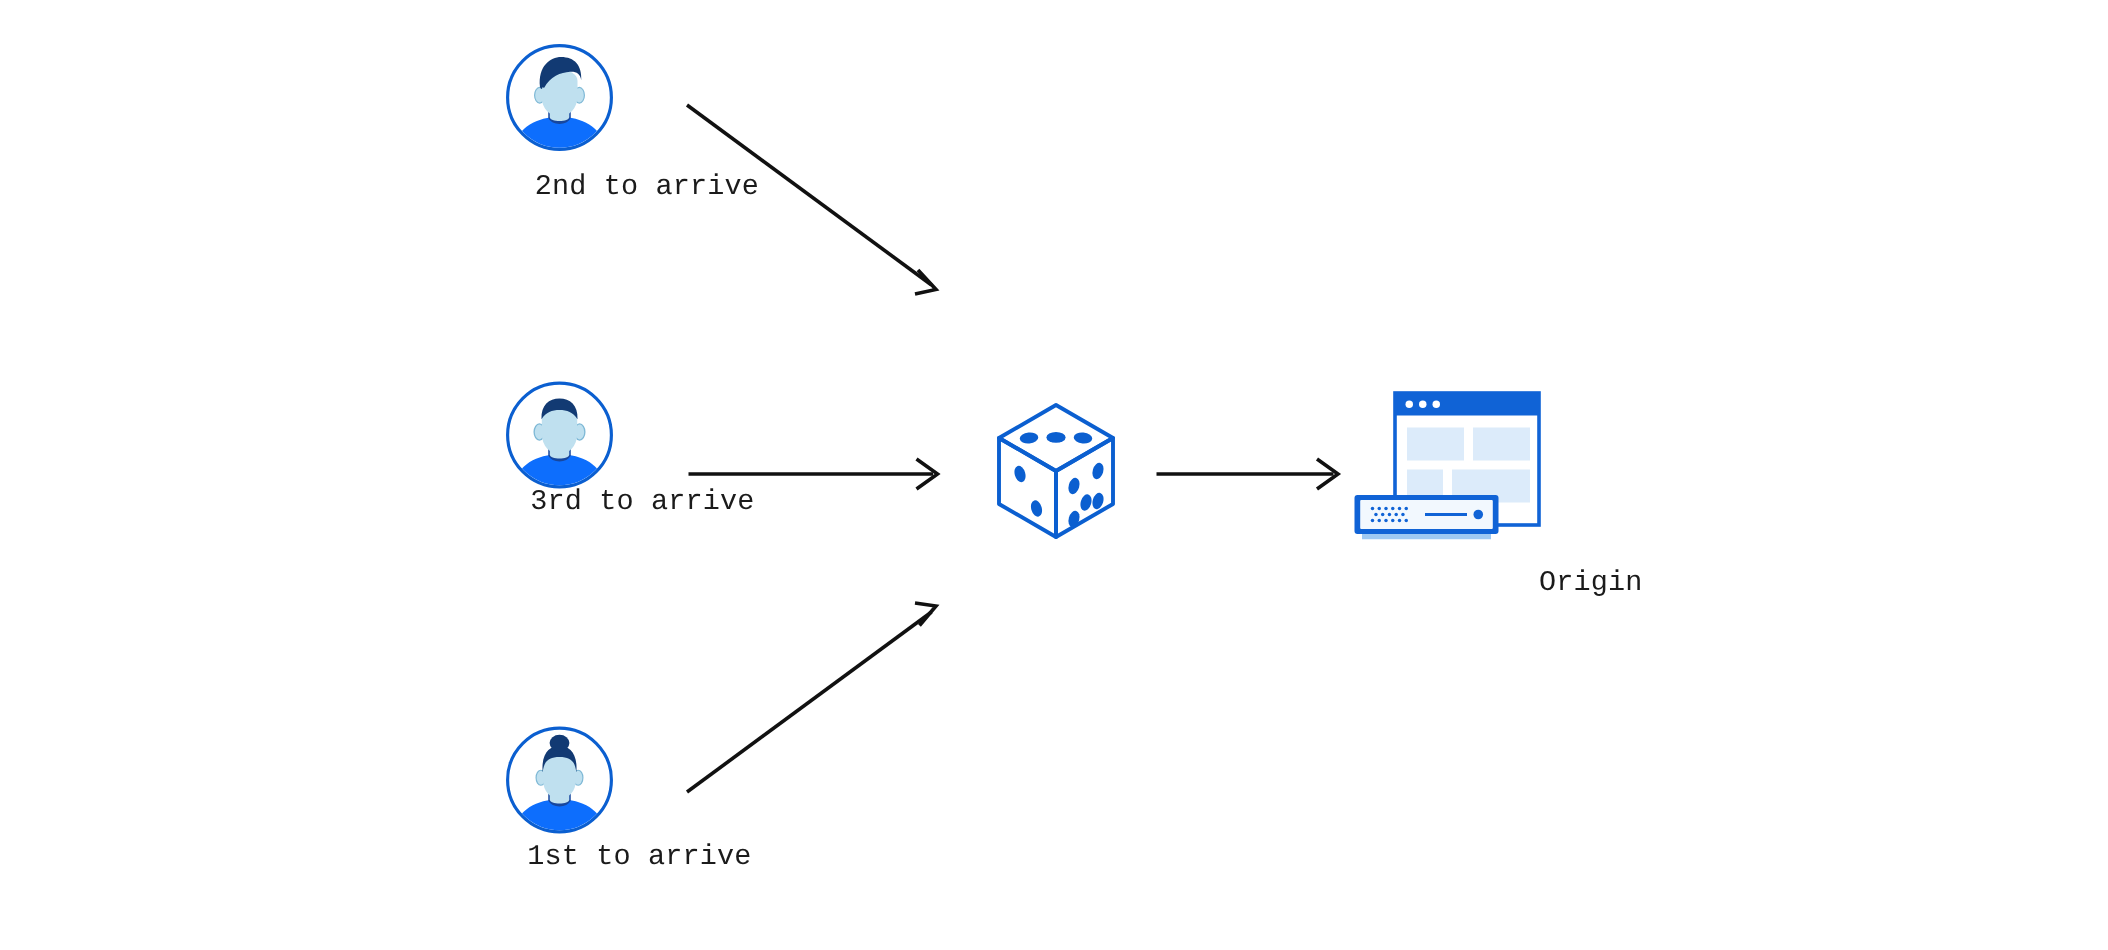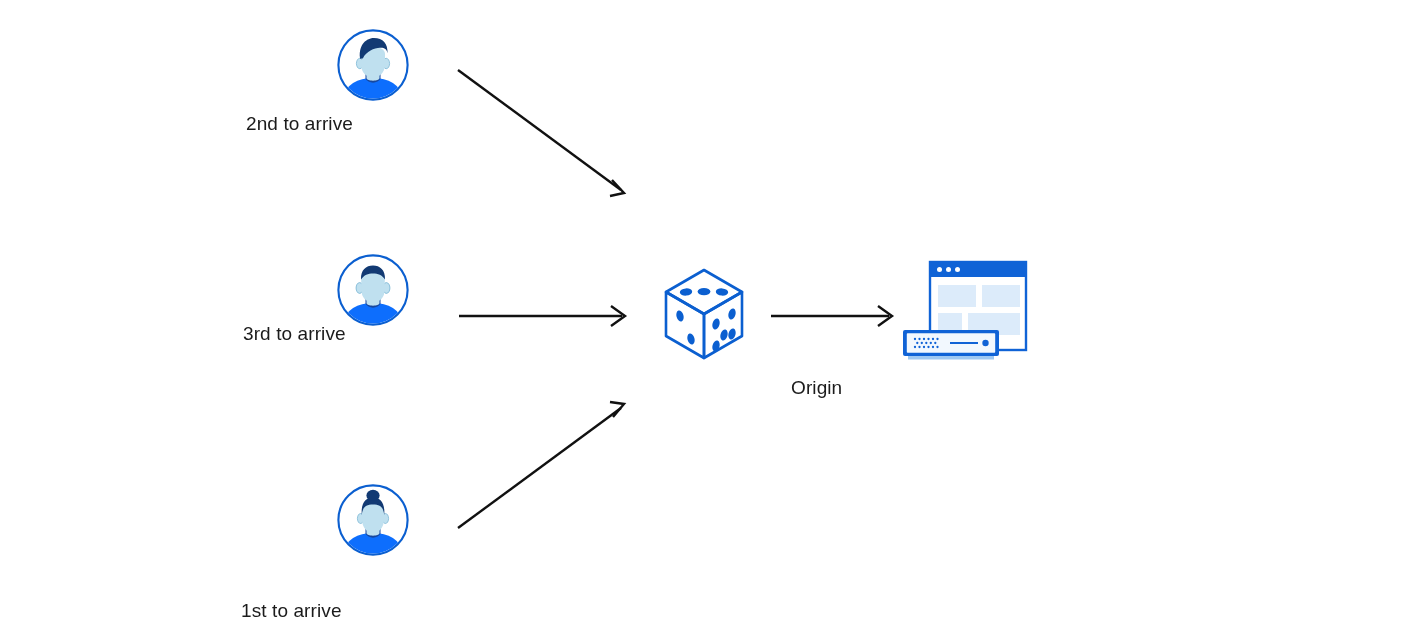--- a/index.html
+++ b/index.html
@@ -17,24 +17,24 @@
     height: 633px;
     background: #ffffff;
     overflow: hidden;
   }
   .node {
     position: absolute;
   }
   .node-label {
     position: absolute;
     width: 260px;
-    text-align: left;
+    text-align: right;
     font-size: 19px;
     color: #1b1b1b;
-    font-family: Liberation Sans, sans-serif;
+    font-family: Liberation Mono, monospace;
     letter-spacing: 0.1px;
     white-space: nowrap;
   }
   .avatar-wrap {
     position: absolute;
     width: 74px;
     height: 74px;
   }
   .dice-wrap {
     position: absolute;
@@ -152,21 +152,21 @@
           <path d="M30.5 38 L30.5 50 C30.5 53.5, 43.5 53.5, 43.5 50 L43.5 38 Z" fill="#bfe0ef"></path>
           <ellipse cx="24.6" cy="35.5" rx="3.2" ry="5" fill="#bfe0ef" stroke="#7fb9d6" stroke-width="0.8"></ellipse>
           <ellipse cx="49.4" cy="35.5" rx="3.2" ry="5" fill="#bfe0ef" stroke="#7fb9d6" stroke-width="0.8"></ellipse>
           <path d="M26 26 C26 17, 48 17, 48 26 L48 36.5 C48 45, 42.8 49.5, 37 49.5 C31.2 49.5, 26 45, 26 36.5 Z" fill="#bfe0ef"></path>
 
           <path d="M25.8 32 C24.6 19.5, 30.4 14.2, 37 14.2 C43.6 14.2, 49.4 19.5, 48.2 32 C47.4 24.6, 44.6 21.6, 37 21.6 C29.4 21.6, 26.6 24.6, 25.8 32 Z" fill="#123a73"></path>
           <ellipse cx="37" cy="12.4" rx="6.6" ry="5.6" fill="#123a73"></ellipse>
         </g>
       </svg>
     </div>
-    <div class="node-label" style="left:241px; top:600px;">1st to arrive</div>
+    <div class="node-label" style="left:241px; top:560px;">1st to arrive</div>
   </div>
 
   <div class="node">
     <div class="dice-wrap" style="left:656px; top:262px;">
       <svg viewBox="0 0 96 110" width="96" height="110">
         <g fill="none" stroke="#0b5fd0" stroke-width="2.6" stroke-linejoin="round">
 
           <path d="M48 8 L86 30 L48 52 L10 30 Z"></path>
 
           <path d="M10 30 L48 52 L48 96 L10 74 Z"></path>
@@ -236,16 +236,16 @@
             <circle cx="35" cy="89" r="1.15"></circle>
               <circle cx="39.5" cy="89" r="1.15"></circle>
           </g>
           <line x1="52" y1="85" x2="80" y2="85" stroke="#1063d6" stroke-width="2"></line>
           <circle cx="87.5" cy="85" r="3.2" fill="#1063d6"></circle>
 
           <rect x="10" y="98" width="86" height="3.5" fill="#9ec8f2"></rect>
         </g>
       </svg>
     </div>
-    <div class="node-label" style="left:791px; top:377px;">Origin</div>
+    <div class="node-label" style="left:835px; top:377px;">Origin</div>
   </div>
 
 </div>
 
 </body></html>

